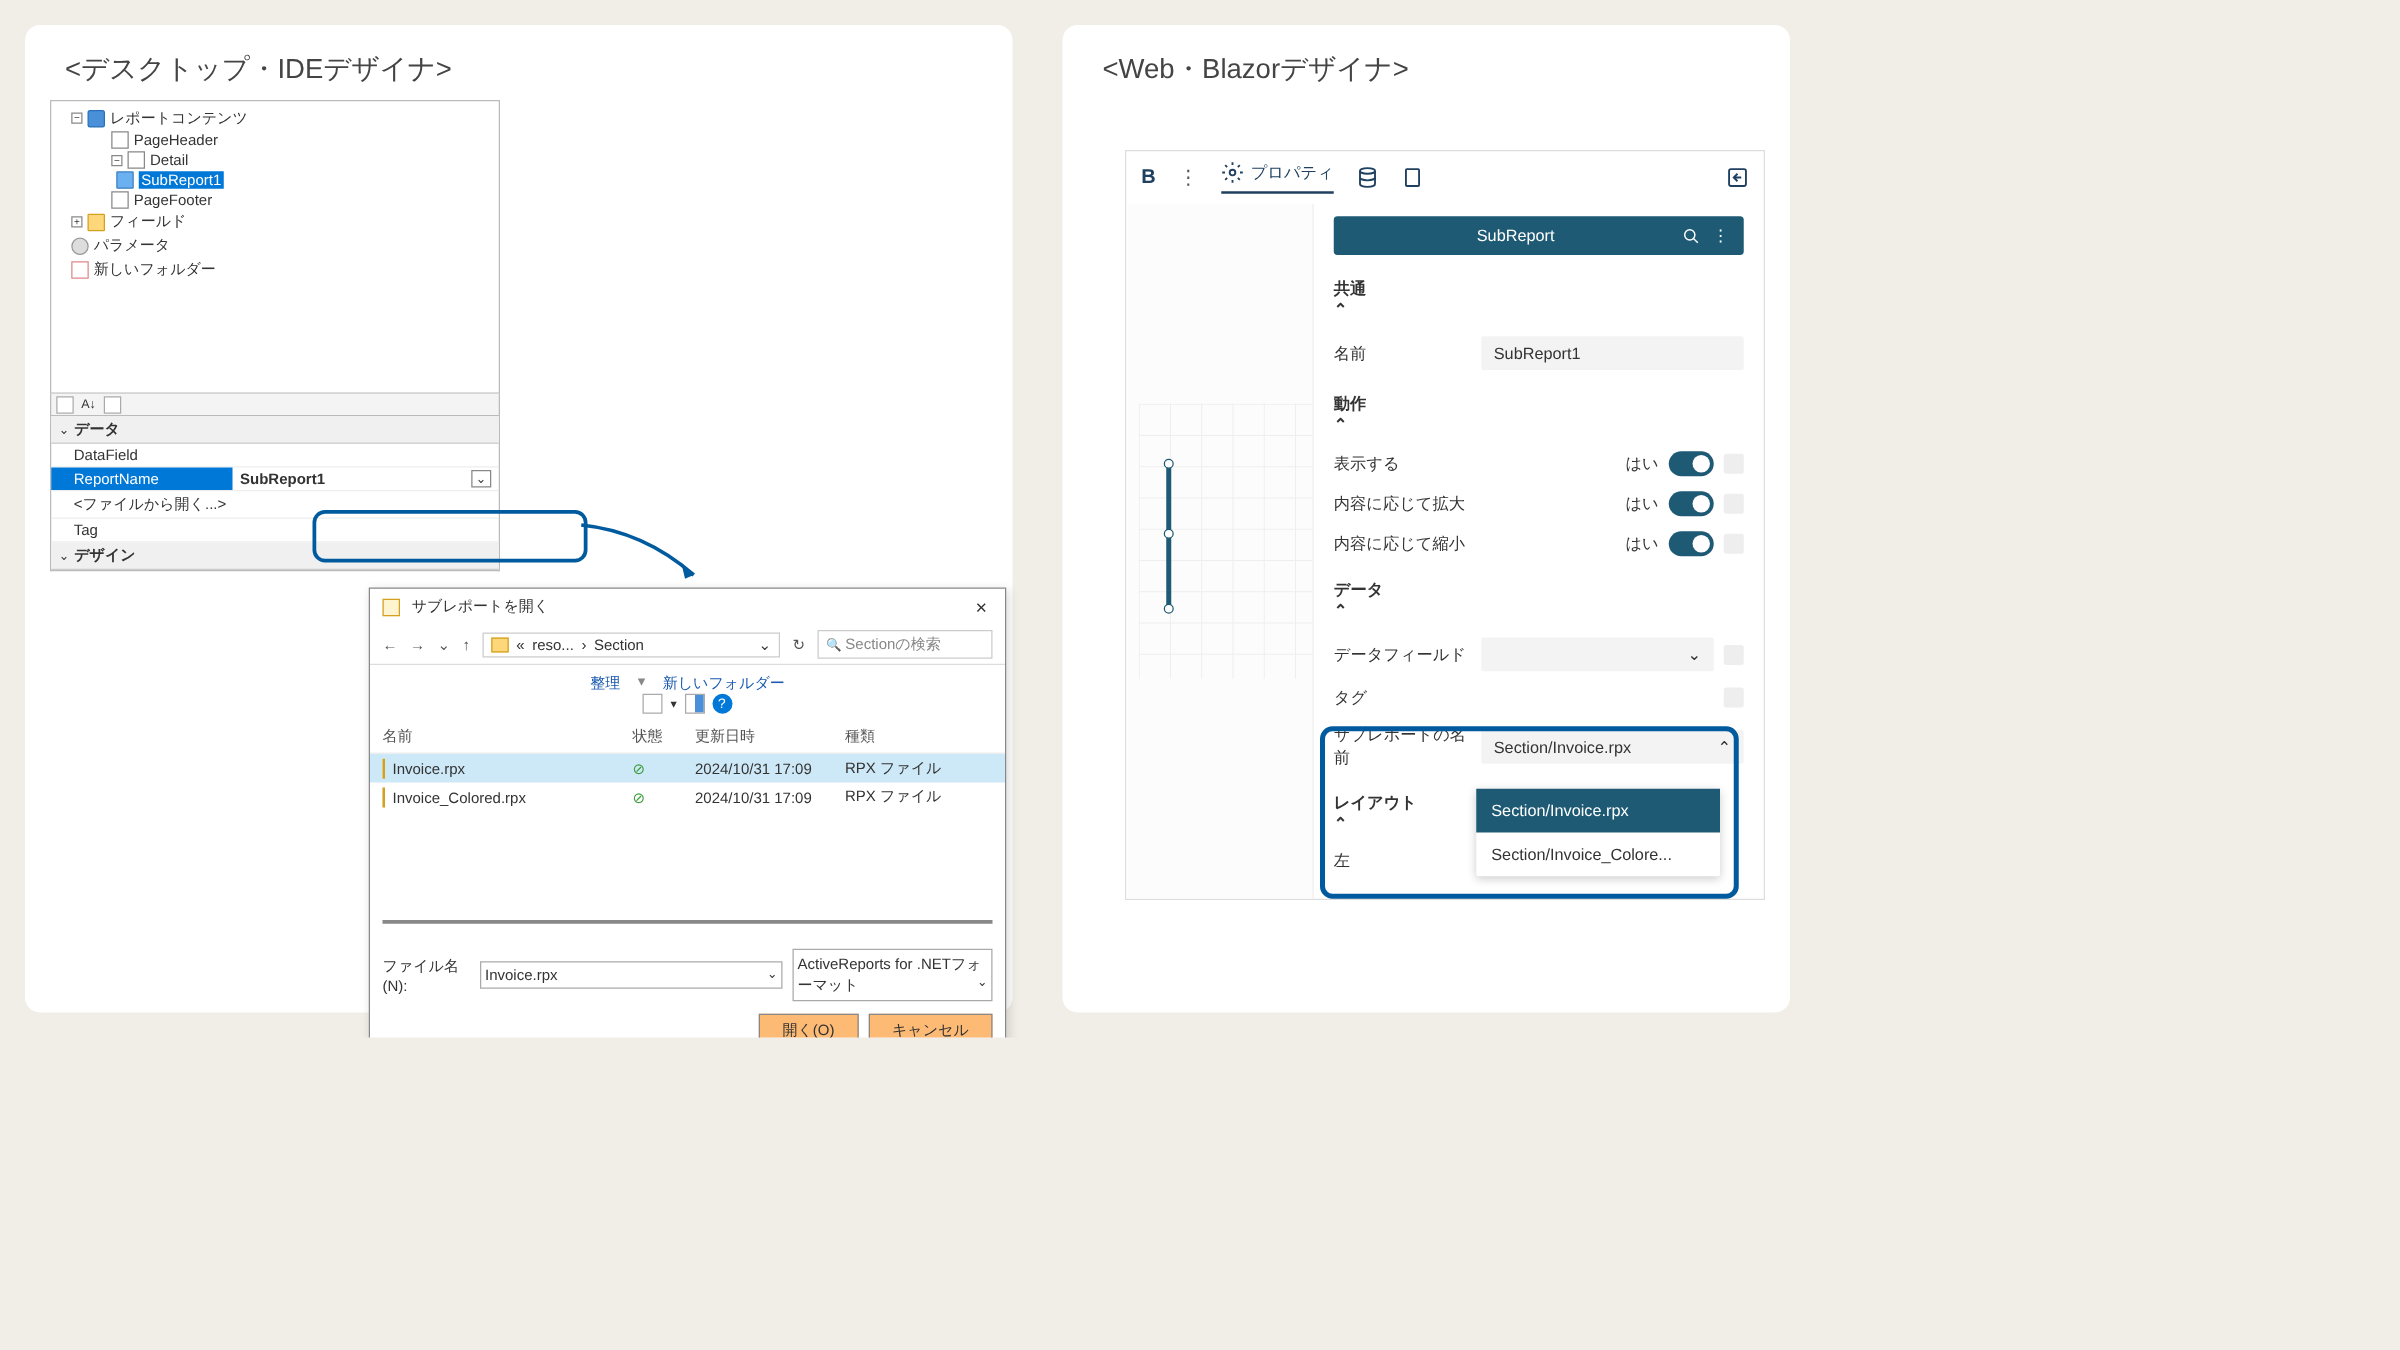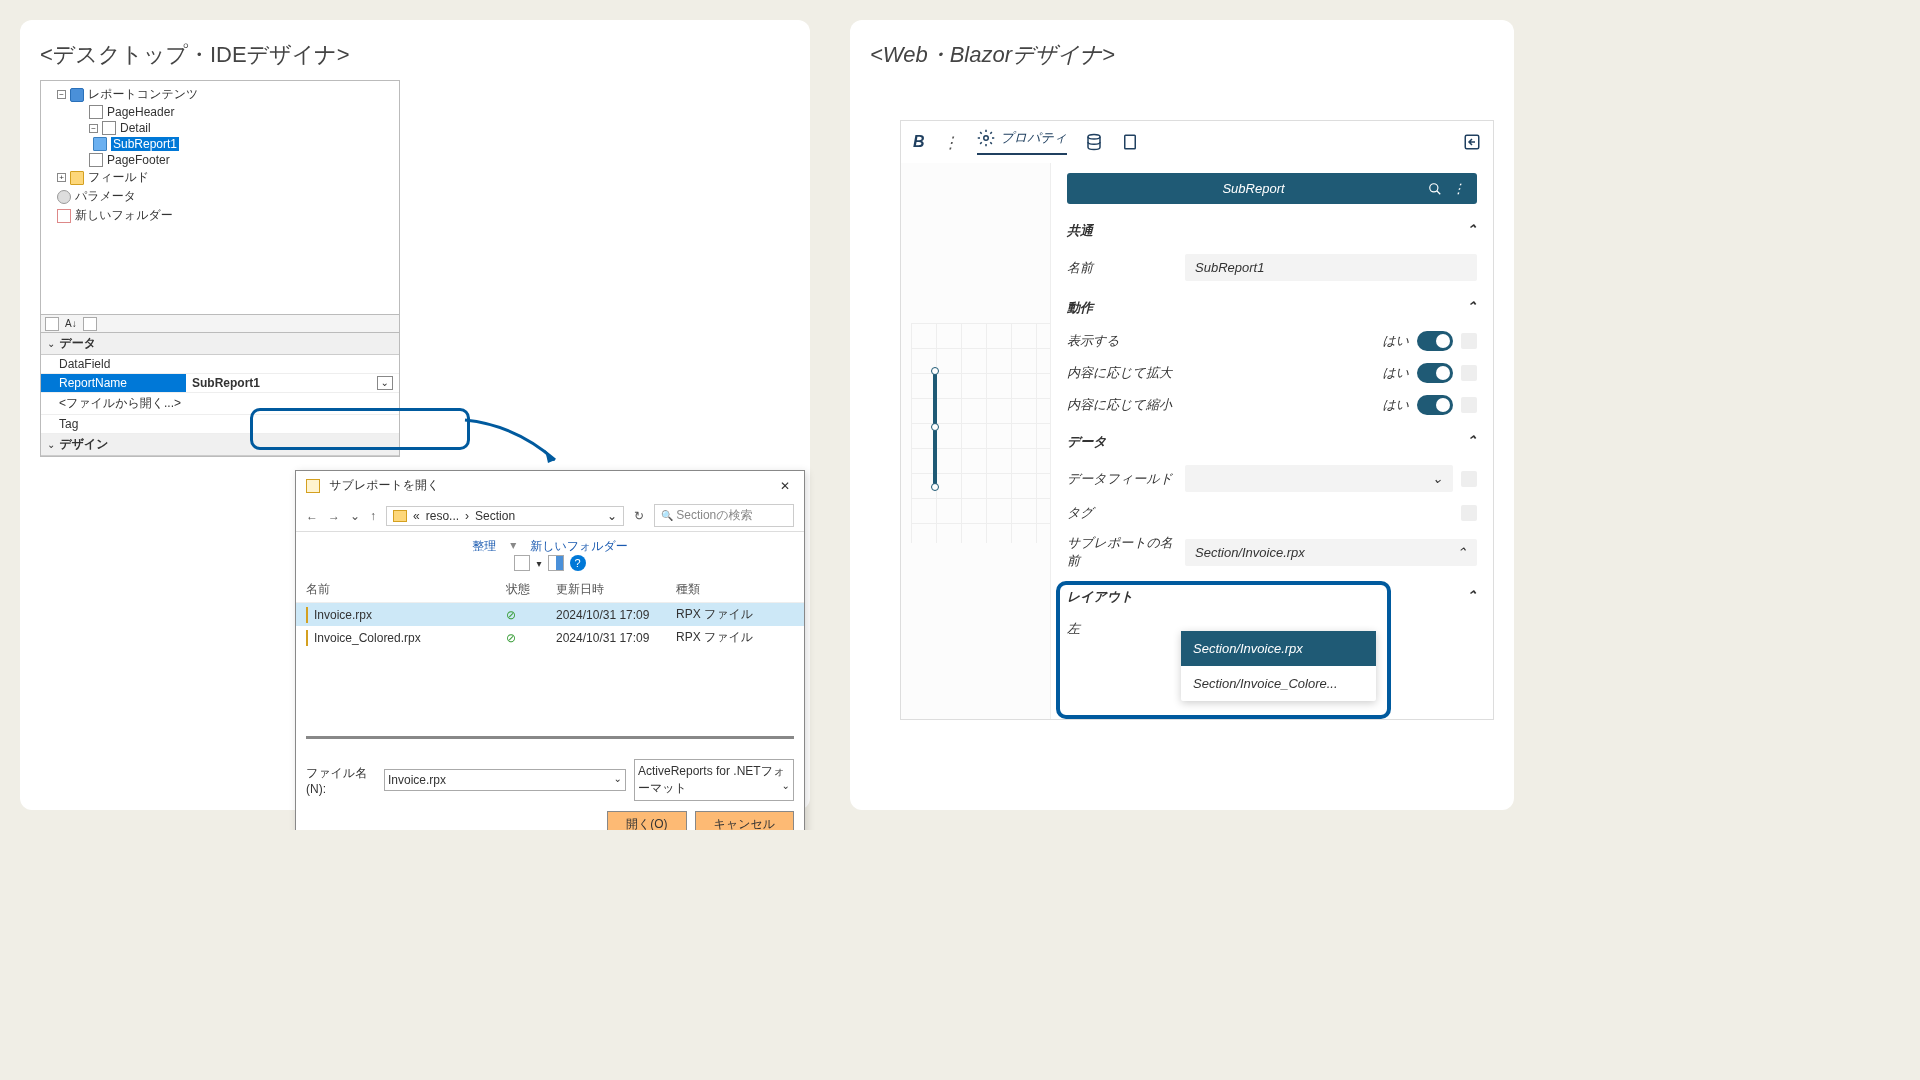--- a/index.html
+++ b/index.html
@@ -1,21 +1,21 @@
 <!DOCTYPE html>
 <html><head>
 <meta charset="utf-8">
 <style>
 * { box-sizing: border-box; margin: 0; padding: 0; }
 body { font-family: "Segoe UI", Meiryo, sans-serif; background: #f0eee6; padding: 20px; font-size: 13px; color: #333; }
 .container { display: flex; gap: 40px; }
 .panel-left, .panel-right { background: #fff; border-radius: 12px; padding: 20px; }
 .panel-left { width: 790px; height: 790px; position: relative; }
-.panel-right { width: 664px; height: 790px; position: relative; font-style: italic; }
-.panel-title { font-size: 22px; color: #444; margin-bottom: 10px; }
+.panel-right { width: 582px; height: 790px; position: relative; }
+.panel-title { font-size: 22px; color: #444; margin-bottom: 10px; margin-left: 12px; }
 
 
 .ide-tree { border: 1px solid #bbb; width: 360px; height: 235px; background: #fff; font-size: 12px; padding: 4px; }
 .tree-item { display: flex; align-items: center; gap: 4px; padding: 1px 0; }
 .lvl1 { margin-left: 12px; } .lvl2 { margin-left: 44px; } .lvl3 { margin-left: 48px; }
 .tree-exp { width: 9px; height: 9px; border: 1px solid #888; font-size: 8px; line-height: 7px; text-align: center; cursor: pointer; }
 .tree-icon { width: 14px; height: 14px; display: inline-block; }
 .ico-report { background: #4a90d9; border: 1px solid #2a70b9; border-radius: 2px; }
 .ico-section { background: #fff; border: 1px solid #888; }
 .ico-sub { background: #6bb0f0; border: 1px solid #3a80c0; border-radius: 1px; }
@@ -82,21 +82,21 @@
 .blz-body { flex:1; display:flex; overflow:hidden; }
 .canvas { width:150px; background:#fcfcfc; border-right:1px solid #eee; position:relative; }
 .canvas-grid { position:absolute; top:160px; left:10px; right:0; height:220px; background-image: linear-gradient(#eee 1px, transparent 1px), linear-gradient(90deg, #eee 1px, transparent 1px); background-size: 25px 25px; }
 .sel-rect { position:absolute; top:48px; left:22px; width:4px; height:115px; background:#1f5a75; }
 .sel-dot { position:absolute; width:8px; height:8px; border:1px solid #1f5a75; background:#fff; border-radius:50%; left:20px; }
 .props { flex:1; padding: 10px 16px; font-size:13px; overflow:hidden; }
 .comp-header { background:#1f5a75; color:#fff; padding:8px 12px; border-radius:3px; display:flex; align-items:center; justify-content:space-between; margin-bottom:10px; }
 .comp-name { flex:1; text-align:center; }
 .comp-actions { display:flex; gap:10px; align-items:center; }
 .sect { margin-bottom:4px; }
-.sect-head { display:flex; justify-content:space-between; padding:8px 0; font-weight:600; cursor:pointer; }
+.sect-head { display:flex; justify-content:space-between; padding:8px 0; font-weight:600; cursor:pointer;flex-direction:column; }
 .prow { display:flex; align-items:center; justify-content:space-between; padding:6px 0; gap:8px; }
 .plabel { flex:0 0 110px; font-size:13px; }
 .pvalue { display:flex; align-items:center; gap:8px; flex:1; justify-content:flex-end; }
 .text-input { background:#f3f3f3; border:none; padding:6px 10px; flex:1; border-radius:2px; }
 .toggle { width:36px; height:20px; background:#1f5a75; border-radius:10px; position:relative; cursor:pointer; }
 .toggle::after { content:''; position:absolute; width:14px; height:14px; background:#fff; border-radius:50%; top:3px; right:3px; }
 .sq-box { width:16px; height:16px; background:#eee; border-radius:2px; }
 .dd-box { background:#f3f3f3; padding:6px 10px; flex:1; border-radius:2px; display:flex; justify-content:space-between; align-items:center; }
 
 .hl-box2 { position:absolute; border:4px solid #005a9e; border-radius:10px; }

